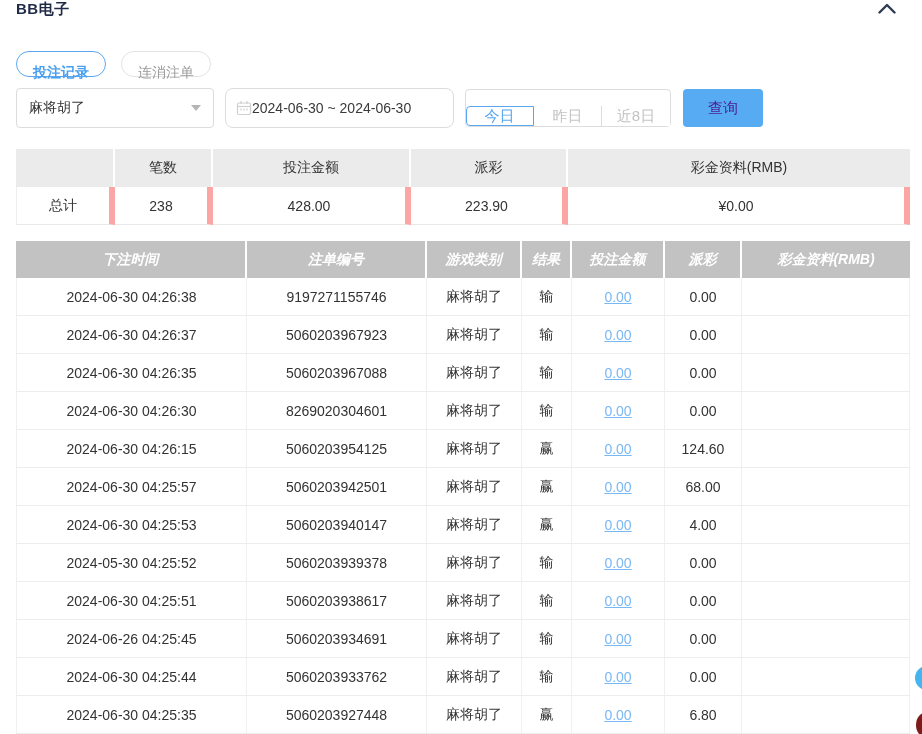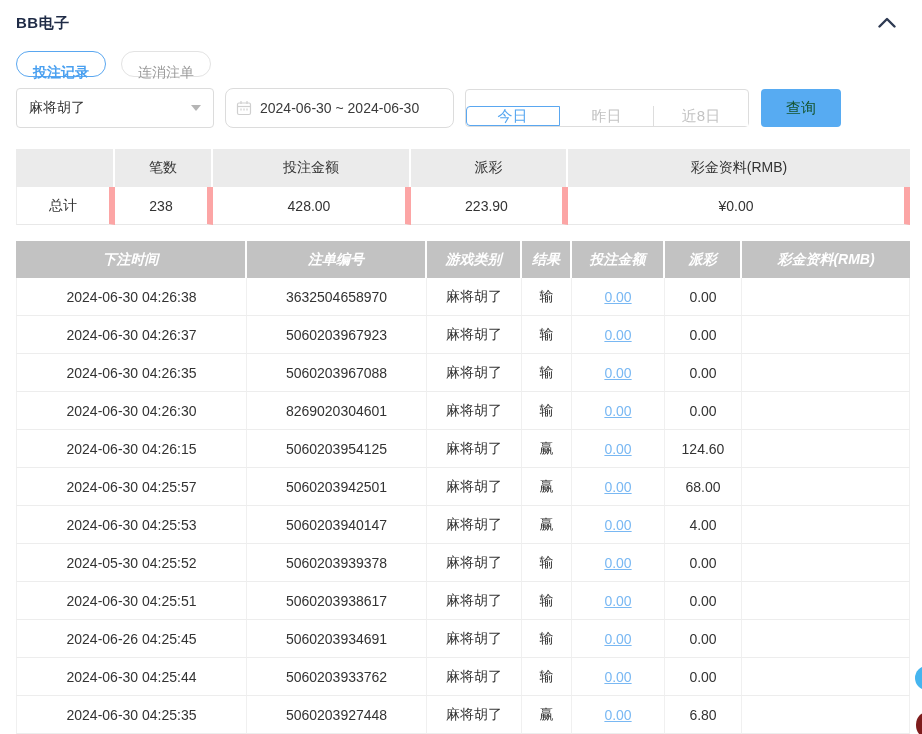--- a/index.html
+++ b/index.html
@@ -15,21 +15,21 @@
     height: 734px;
     background: #fff;
     overflow: hidden;
   }
 
   
   .topbar {
     display: flex;
     align-items: flex-start;
     justify-content: space-between;
-    padding: 14px 16px 0 16px;
+    padding: 0 16px 0 16px;
     height: 33px;
   }
   .page-title {
     margin: 0;
     font-size: 15px;
     font-weight: 700;
     color: #1f2b46;
     letter-spacing: .5px;
   }
   .collapse-btn {
@@ -90,39 +90,39 @@
     border-top: 6px solid #b5b5b5;
   }
   .daterange {
     margin-left: 11px;
     width: 229px;
     height: 40px;
     border: 1px solid #dcdcdc;
     border-radius: 8px;
     display: flex;
     align-items: center;
-    gap: 8px;
+    gap: 0;
     padding: 0 10px;
     font-size: 14px;
     color: #3a3a3a;
     cursor: pointer;
     background: #fff;
     white-space: nowrap;
   }
   .seg-group {
     margin-left: 11px;
     display: flex;
     height: 38px;
     border: 1px solid #ddd;
     border-radius: 4px;
     overflow: visible;
     background: #fff;
   }
   .seg-btn {
-    width: 94px;
+    width: 68px;
     background: #fff;
     border: none;
     border-right: 1px solid #ddd;
     color: #c3c3c3;
     font-size: 15px;
     cursor: pointer;
     padding: 0;
     margin-top: 16px;
   }
   .seg-btn:last-child { border-right: none; }
@@ -130,21 +130,21 @@
     color: #54a5f0;
     outline: 1px solid #5aa7f0;
     outline-offset: -1px;
     border-radius: 4px 0 0 4px;
   }
   .query-btn {
     margin-left: 12px;
     width: 80px;
     height: 38px;
     background: #57abf2;
-    color: #14532d;
+    color: #4c1d95;
     font-size: 15px;
     border: none;
     border-radius: 4px;
     cursor: pointer;
   }
 
   
   table {
     border-collapse: separate;
     border-spacing: 0;
@@ -309,21 +309,21 @@
         <th>游戏类别</th>
         <th>结果</th>
         <th>投注金额</th>
         <th>派彩</th>
         <th>彩金资料(RMB)</th>
       </tr>
     </thead>
     <tbody>
         <tr>
       <td>2024-06-30 04:26:38</td>
-      <td>3632504658970</td>
+      <td>9197271155746</td>
       <td>麻将胡了</td>
       <td>输</td>
       <td><a class="amt-link" href="#">0.00</a></td>
       <td>0.00</td>
       <td></td>
     </tr>
         <tr>
       <td>2024-06-30 04:26:37</td>
       <td>5060203967923</td>
       <td>麻将胡了</td>

